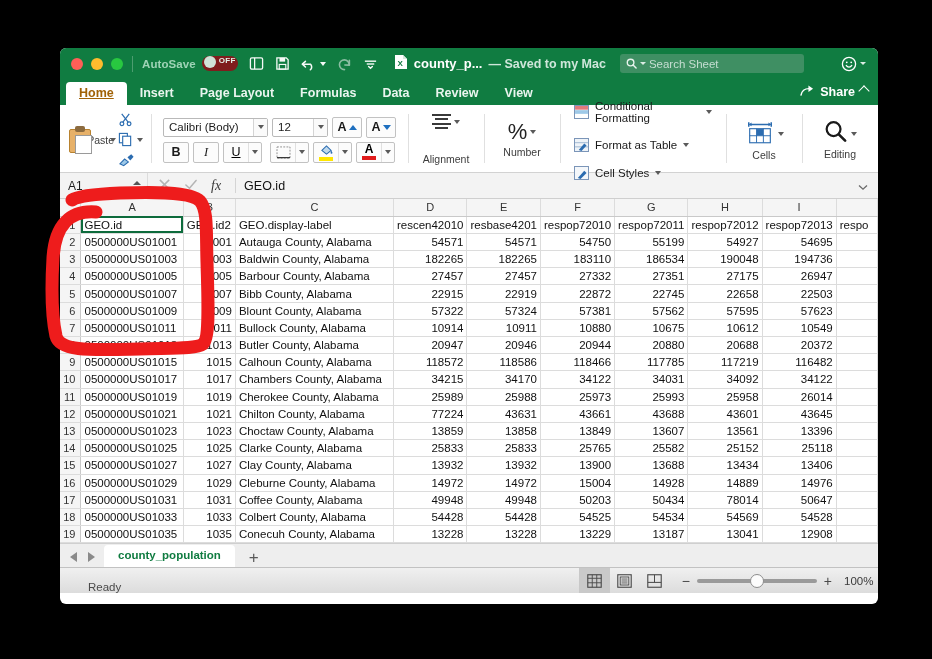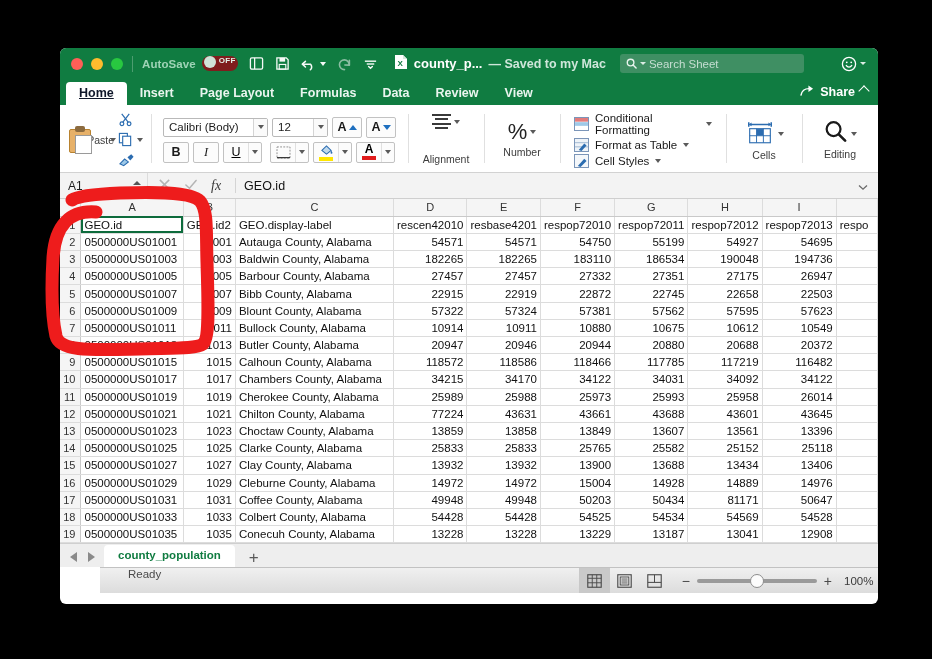--- a/index.html
+++ b/index.html
@@ -59,21 +59,21 @@
 
   
   .ribbon-tabs {
     height:26px; background:#107C41; display:flex; align-items:flex-end;
     padding-left:6px; position:relative;
   }
   .rtab {
     font-size:12.5px; font-weight:600; color:#eaf5ef;
     padding:4px 13px 5px 13px; line-height:14px;
   }
-  .rtab.active { background:#fff; color:#0f172a; border-radius:4px 4px 0 0; font-weight:700;text-decoration:underline;}
+  .rtab.active { background:#fff; color:#a16207; border-radius:4px 4px 0 0; font-weight:700;text-decoration:underline;}
   .share {
     margin-left:auto; margin-right:10px; display:flex; align-items:center; gap:5px;
     color:#fff; font-size:12.5px; font-weight:700; padding-bottom:5px;
   }
   .chev-up { width:8px;height:8px;border-left:1.8px solid #fff;border-top:1.8px solid #fff;transform:rotate(45deg); margin-bottom:2px;}
 
   
   .ribbon {
     height:68px; background:#fff; border-bottom:1px solid #d2d2d2;
     display:flex; align-items:stretch; padding:2px 0 0 0;
@@ -117,21 +117,21 @@
   .blue-up { width:0;height:0;border-left:4px solid transparent;border-right:4px solid transparent;border-bottom:5px solid #1e6fbf;}
   .blue-dn { width:0;height:0;border-left:4px solid transparent;border-right:4px solid transparent;border-top:5px solid #1e6fbf;}
   .colorbar { width:14px;height:4px;margin-top:1px;}
 
   .center-col { display:flex; flex-direction:column; align-items:center; justify-content:center; min-width:60px; }
   .ci-row { display:flex; align-items:center; gap:3px; }
 
   .lines-icon { display:flex; flex-direction:column; gap:2.5px; align-items:center;}
   .lines-icon i { display:block; height:2px; background:#3a3a3a; }
 
-  .menu-col { display:flex; flex-direction:column; justify-content:space-between; gap:2px; padding:0 6px;}
+  .menu-col { display:flex; flex-direction:column; justify-content:space-between; gap:14px; padding:0 6px;}
   .menu-item { display:flex; align-items:center; gap:6px; font-size:11.5px; color:#1a1a1a; }
   .mini-icon { width:15px;height:14px; border:1px solid #7b95b8; background:#fff; position:relative; flex:none;}
 
   
   .formulabar {
     height:26px; background:#f3f3f3; border-bottom:1px solid #cfcfcf;
     display:flex; align-items:center;
   }
   .namebox {
     width:88px; height:100%; background:#f3f3f3; display:flex; align-items:center;
@@ -181,21 +181,21 @@
   .tri-r { width:0;height:0;border-top:5px solid transparent;border-bottom:5px solid transparent;border-left:7px solid #8a8a8a;}
   .sheettab {
     background:#fff; color:#107C41; font-size:11.5px; font-weight:700;
     padding:4px 14px 5px 14px; border-radius:4px 4px 0 0; line-height:13px;
   }
   .plus { font-size:17px; color:#5a5a5a; padding:0 14px 1px 14px; line-height:17px;}
 
   
   .statusbar {
     height:26px; background:linear-gradient(#f0f0f0,#dcdcdc);
-    border-top:1px solid #c2c2c2; display:flex; align-items:flex-start;margin-left:40px;
+    border-top:1px solid #c2c2c2; display:flex; align-items:flex-end;
   }
   .ready { font-size:11.5px; color:#4a4a4a; padding-left:28px; }
   .status-right { margin-left:auto; display:flex; align-items:center; height:100%; }
   .viewbtns { display:flex; align-items:center; height:100%; border-left:1px solid #c8c8c8;}
   .vbtn { width:30px; height:100%; display:flex; align-items:center; justify-content:center; }
   .vbtn.active { background:#c9c9c9; }
   .zoomctl { display:flex; align-items:center; gap:7px; padding:0 12px; }
   .minus,.plusz { color:#4a4a4a; font-size:14px; line-height:10px;}
   .slider { width:120px; height:4px; background:#9a9a9a; border-radius:2px; position:relative; }
   .knobz { position:absolute; left:50%; top:-5px; margin-left:-7px; width:14px;height:14px;border-radius:50%;
@@ -808,21 +808,21 @@
             </tr>
             <tr>
               <td class="rowh">17</td>
               <td class="txt">0500000US01031</td>
               <td class="num">1031</td>
               <td class="txt">Coffee County, Alabama</td>
               <td class="num">49948</td>
               <td class="num">49948</td>
               <td class="num">50203</td>
               <td class="num">50434</td>
-              <td class="num">81171</td>
+              <td class="num">78014</td>
               <td class="num">50647</td>
               <td class="num"></td>
             </tr>
             <tr>
               <td class="rowh">18</td>
               <td class="txt">0500000US01033</td>
               <td class="num">1033</td>
               <td class="txt">Colbert County, Alabama</td>
               <td class="num">54428</td>
               <td class="num">54428</td>

